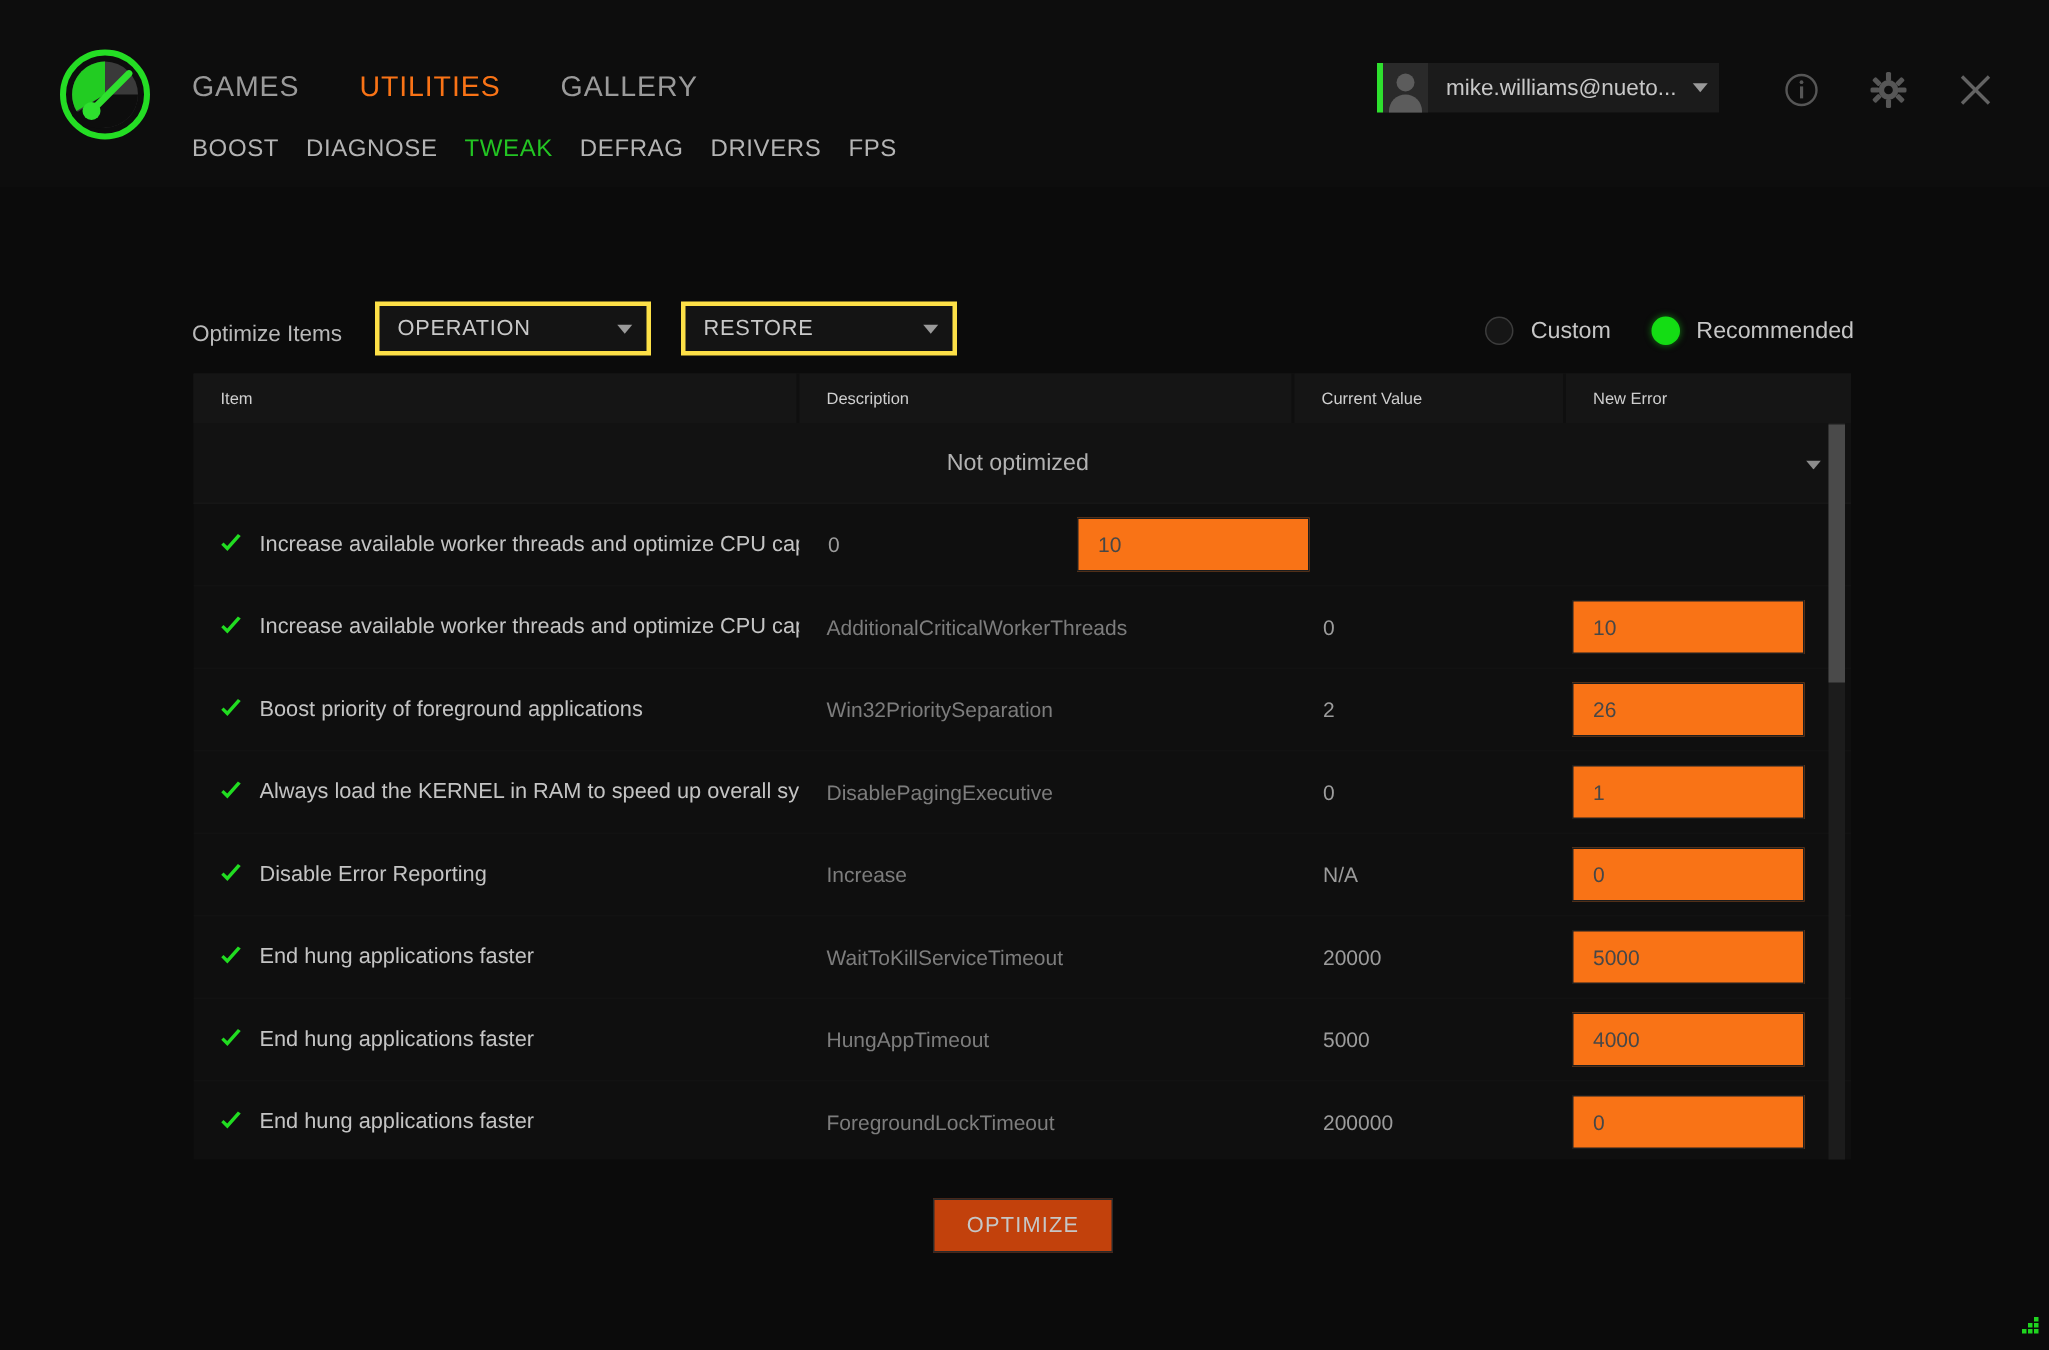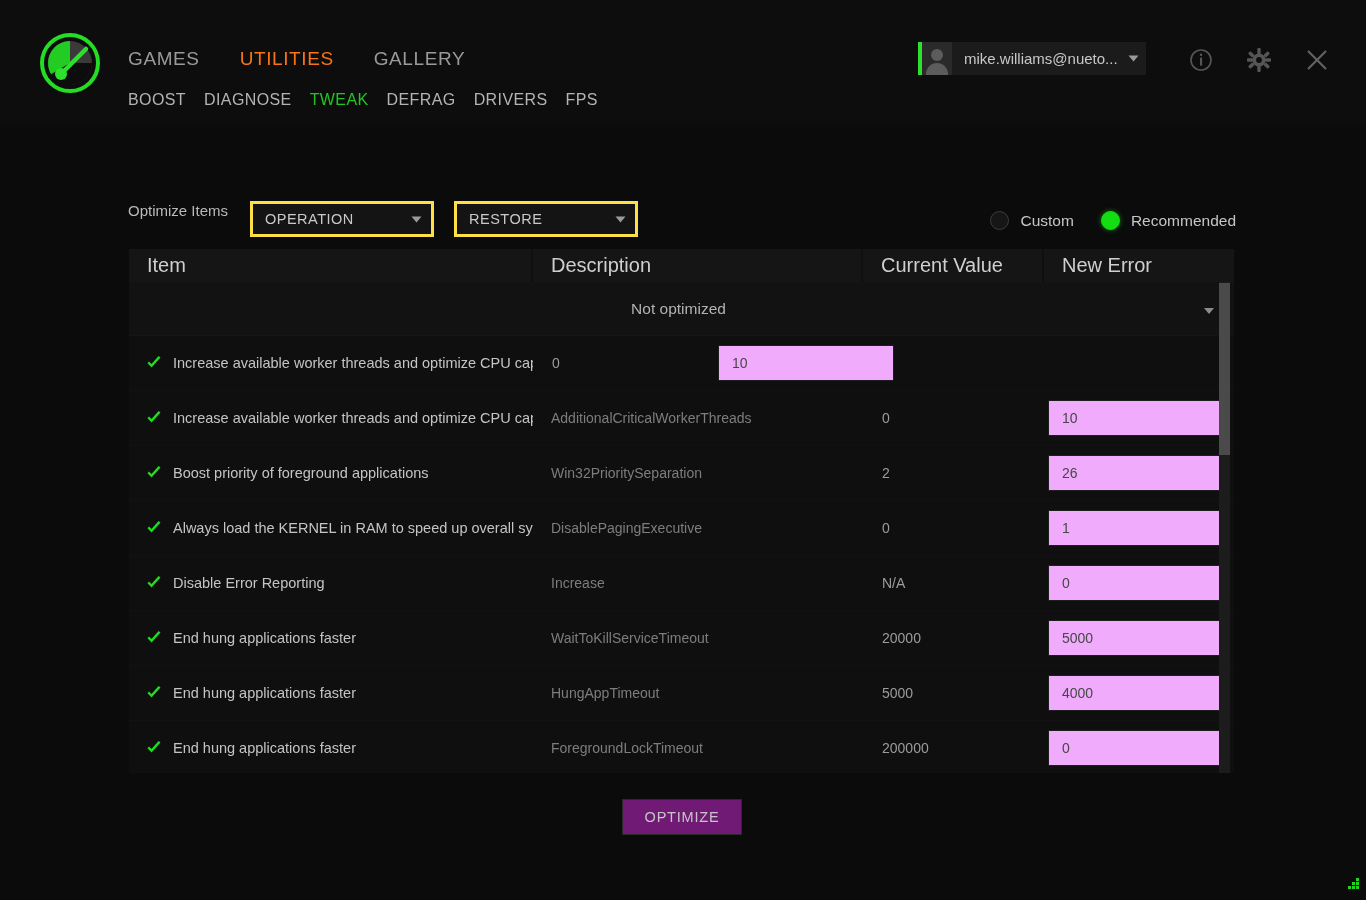--- a/index.html
+++ b/index.html
@@ -126,21 +126,21 @@
   }
   .hdr-icons .ic {
     width: 30px; height: 30px;
     display: flex; align-items: center; justify-content: center;
     cursor: pointer;
   }
 
   
   .controls-label {
     position: absolute;
-    left: 128px; top: 202px;
+    left: 128px; top: 214px;
     font-size: 15px;
     color: #b9b9b9;
   }
   .sel {
     position: absolute;
     height: 36px;
     background: #141414;
     border: 3px solid #fde047;
     display: flex;
     align-items: center;
@@ -200,21 +200,21 @@
     height: 524px;
     background: #0f0f0f;
   }
 
   .thead {
     display: flex;
     height: 33px;
     background: #151515;
   }
   .th {
-    font-size: 20px;
+    font-size: 11px;
     color: #cfcfcf;
     display: flex;
     align-items: center;
     padding-left: 18px;
     border-right: 2px solid #0f0f0f;
     background: #151515;
     cursor: pointer;
     white-space: nowrap;
   }
   .th:last-child { border-right: none; }
@@ -280,23 +280,23 @@
     padding-left: 19px;
     font-size: 14px;
     color: #9c9c9c;
     white-space: nowrap;
   }
   .c-new {
     width: 190px;
     padding-left: 4px;
   }
   .newbox {
-    width: 176px;
+    width: 155px;
     height: 36px;
-    background: #f0abfc;
+    background: #f97316;
     border: 1px solid #1e1e1e;
     display: flex;
     align-items: center;
     padding-left: 13px;
     font-size: 14px;
     color: #474747;
     cursor: text;
   }
   .check {
     flex: 0 0 16px;
@@ -320,21 +320,21 @@
     height: 172px;
     background: #4a4a4a;
     cursor: grab;
   }
 
   
   .optimize {
     position: absolute;
     left: 622px; top: 799px;
     width: 120px; height: 36px;
-    background: #701a75;
+    background: #c2410c;
     border: 1px solid #2a2a2a;
     display: flex;
     align-items: center;
     justify-content: center;
     font-size: 14.5px;
     letter-spacing: 0.8px;
     color: #c6c6c6;
     cursor: pointer;
   }
 

